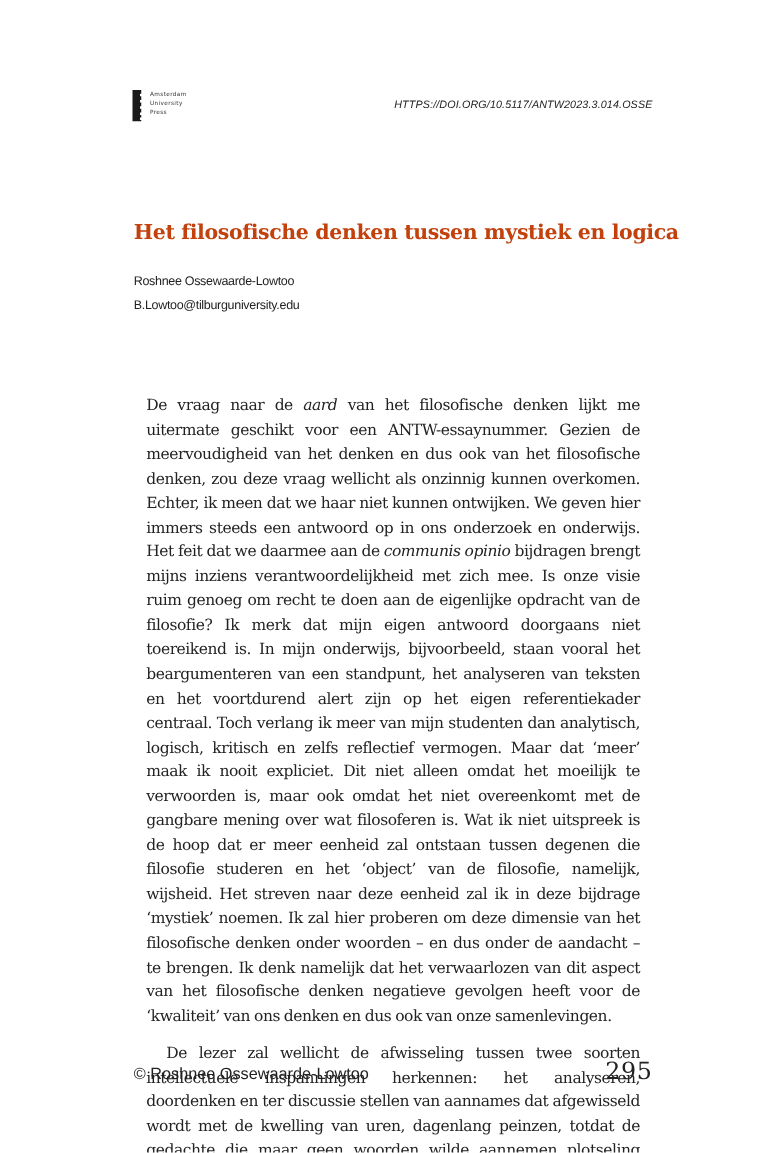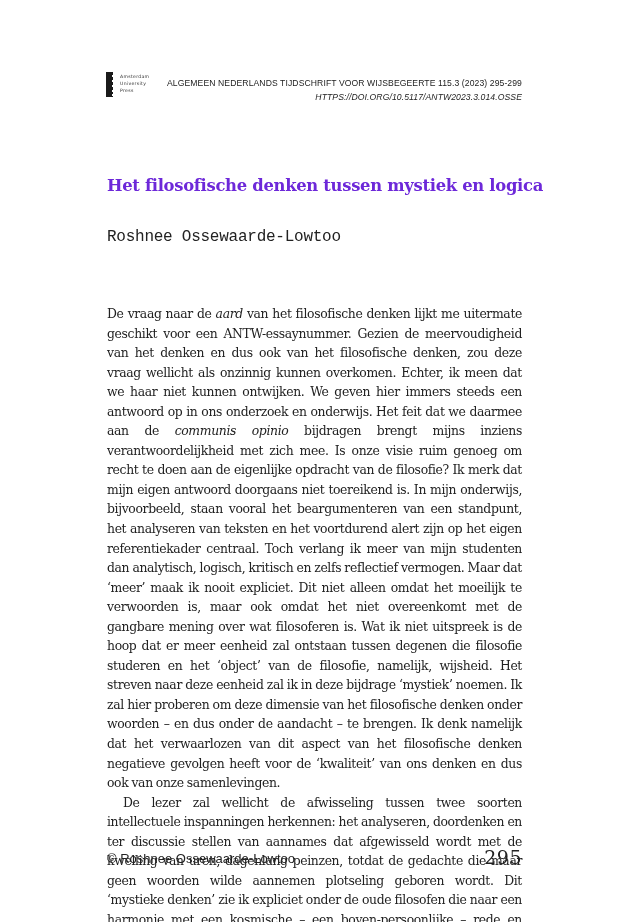--- a/index.html
+++ b/index.html
@@ -3,25 +3,25 @@
 <meta charset="utf-8">
 <style>
   html, body { margin: 0; padding: 0; background: #ffffff; }
   body { width: 627px; height: 922px; position: relative; overflow: hidden; color: #1f1f1f; }
   .logo { position: absolute; left: 106px; top: 72px; width: 40px; height: 26px; }
   .logo-bar { position: absolute; left: 0; top: 0; width: 7px; height: 25px; background: #1a1a1a; }
   .logo-notch { position: absolute; left: 6px; width: 2px; height: 2px; background: #fff; }
   .logo-text { position: absolute; left: 14px; top: 1px; font-family: "DejaVu Sans", sans-serif; font-size: 4.6px; line-height: 7.2px; color: #333; letter-spacing: 0.3px; }
   .journal { position: absolute; right: 105px; top: 76px; text-align: right; font-family: "Liberation Sans", sans-serif; font-size: 8.6px; line-height: 14px; color: #222; letter-spacing: 0.1px; }
   .journal .doi { font-style: italic; text-align: right; }
-  .title { position: absolute; left: 107px; top: 176px; font-family: "DejaVu Serif", serif; font-weight: bold; font-size: 16.4px; color: #6d28d9; letter-spacing: -0.3px; margin: 0; }
-  .author-block { position: absolute; left: 107px; top: 228px; font-family: Liberation Mono, monospace; font-size: 16px; line-height: 19.3px; color: #222; letter-spacing: -0.25px; }
+  .title { position: absolute; left: 107px; top: 176px; font-family: "DejaVu Serif", serif; font-weight: bold; font-size: 16.4px; color: #c2410c; letter-spacing: -0.3px; margin: 0; }
+  .author-block { position: absolute; left: 107px; top: 216px; font-family: Liberation Sans, sans-serif; font-size: 10px; line-height: 19.3px; color: #222; letter-spacing: -0.25px; }
   .author-block .aff { font-style: italic; }
   .body { position: absolute; left: 107px; top: 304px; width: 415px; font-family: "DejaVu Serif", serif; font-size: 12.4px; line-height: 19.55px; color: #222; letter-spacing: -0.35px; word-spacing: -0.5px; }
-  .body p { margin: 0; text-align: justify; }
+  .body p { margin: 10px; text-align: justify; }
   .body p.indent { text-indent: 16px; }
   .body em { font-style: italic; }
   .footer-left { position: absolute; left: 107px; top: 851px; font-family: "Liberation Sans", sans-serif; font-size: 13px; color: #222; }
   .footer-right { position: absolute; right: 105px; top: 846px; font-family: "DejaVu Serif", serif; font-size: 19px; color: #222; letter-spacing: 0.5px; }
 </style>
 </head>
 <body>
 
 <div class="logo">
   <div class="logo-bar">
@@ -32,28 +32,28 @@
     <div class="logo-notch" style="top:22px"></div>
   </div>
   <div class="logo-text">
     <div>Amsterdam</div>
     <div>University</div>
     <div>Press</div>
   </div>
 </div>
 
 <div class="journal">
-  <div>ALGEMEEN NEDERLANDS TIJDSCHRIFT VOOR WIJSBEGEERTE 115.3 (2023) 295-299</div>
   <div class="doi">HTTPS://DOI.ORG/10.5117/ANTW2023.3.014.OSSE</div>
 </div>
 
 <h1 class="title">Het filosofische denken tussen mystiek en logica</h1>
 
 <div class="author-block">
   <div>Roshnee Ossewaarde-Lowtoo</div>
+  <div>B.Lowtoo@tilburguniversity.edu</div>
 </div>
 
 <div class="body">
   <p><span>De vraag naar de </span><em>aard</em><span> van het filosofische denken lijkt me uitermate geschikt voor een ANTW-essaynummer. Gezien de meervoudigheid van het denken en dus ook van het filosofische denken, zou deze vraag wellicht als onzinnig kunnen overkomen. Echter, ik meen dat we haar niet kunnen ontwijken. We geven hier immers steeds een antwoord op in ons onderzoek en onderwijs. Het feit dat we daarmee aan de </span><em>communis opinio</em><span> bijdragen brengt mijns inziens verantwoordelijkheid met zich mee. Is onze visie ruim genoeg om recht te doen aan de eigenlijke opdracht van de filosofie? Ik merk dat mijn eigen antwoord doorgaans niet toereikend is. In mijn onderwijs, bijvoorbeeld, staan vooral het beargumenteren van een standpunt, het analyseren van teksten en het voortdurend alert zijn op het eigen referentiekader centraal. Toch verlang ik meer van mijn studenten dan analytisch, logisch, kritisch en zelfs reflectief vermogen. Maar dat ‘meer’ maak ik nooit expliciet. Dit niet alleen omdat het moeilijk te verwoorden is, maar ook omdat het niet overeenkomt met de gangbare mening over wat filosoferen is. Wat ik niet uitspreek is de hoop dat er meer eenheid zal ontstaan tussen degenen die filosofie studeren en het ‘object’ van de filosofie, namelijk, wijsheid. Het streven naar deze eenheid zal ik in deze bijdrage ‘mystiek’ noemen. Ik zal hier proberen om deze dimensie van het filosofische denken onder woorden – en dus onder de aandacht – te brengen. Ik denk namelijk dat het verwaarlozen van dit aspect van het filosofische denken negatieve gevolgen heeft voor de ‘kwaliteit’ van ons denken en dus ook van onze samenlevingen.</span></p>
   <p class="indent">De lezer zal wellicht de afwisseling tussen twee soorten intellectuele inspanningen herkennen: het analyseren, doordenken en ter discussie stellen van aannames dat afgewisseld wordt met de kwelling van uren, dagenlang peinzen, totdat de gedachte die maar geen woorden wilde aannemen plotseling geboren wordt. Dit ‘mystieke denken’ zie ik expliciet onder de oude filosofen die naar een harmonie met een kosmische – een boven-persoonlijke – rede en wijsheid streefden. Over de mystiek van</p>
 </div>
 
 <div class="footer-left">© Roshnee Ossewaarde-Lowtoo</div>
 <div class="footer-right">295</div>
 

